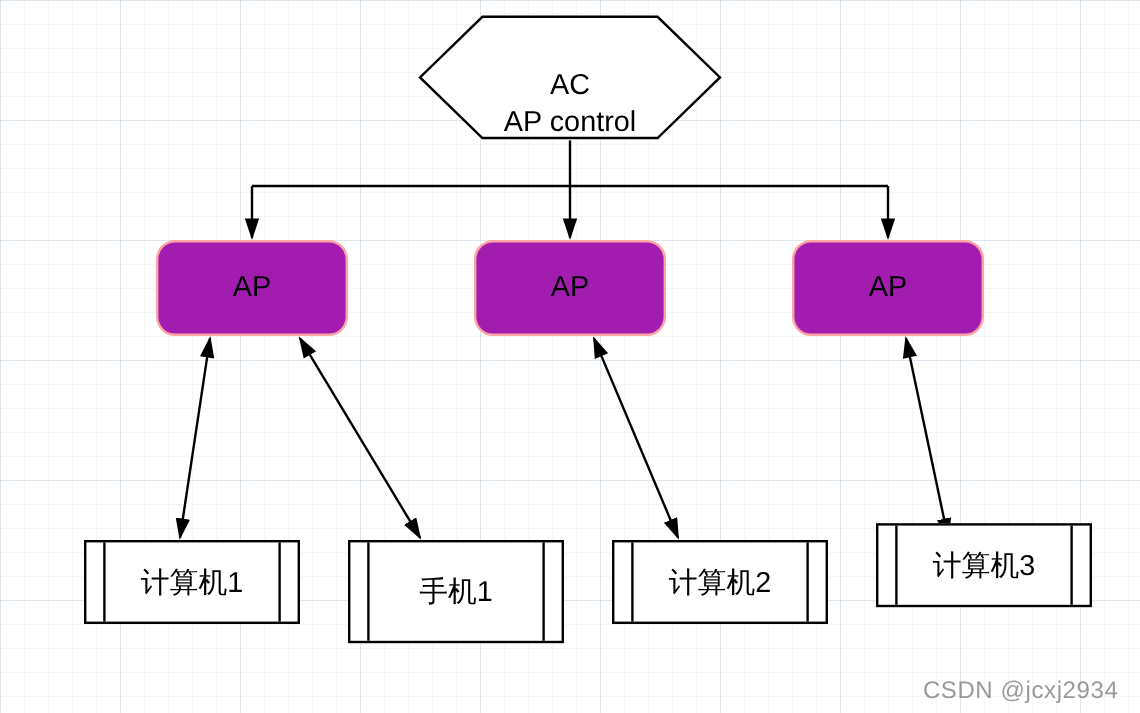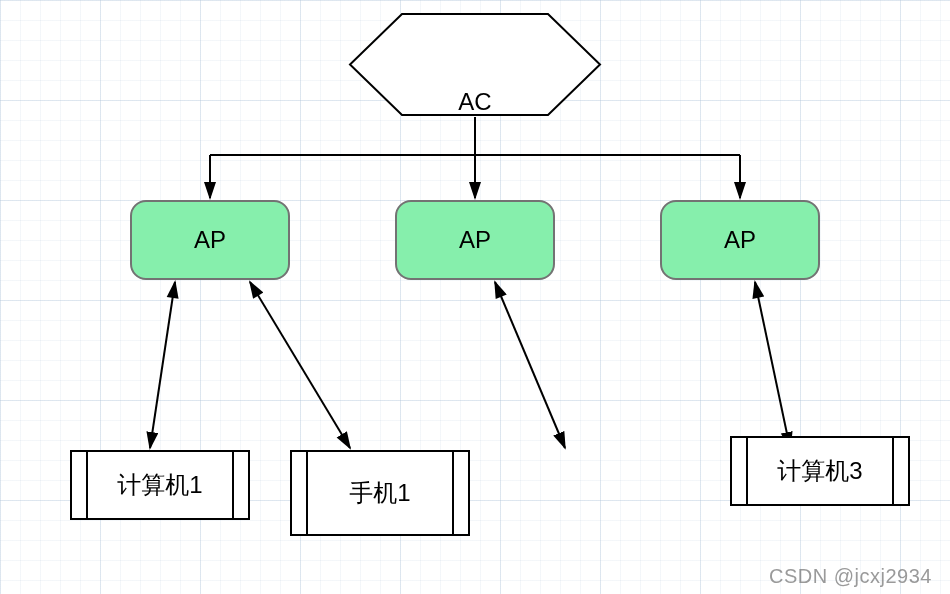--- a/index.html
+++ b/index.html
@@ -24,22 +24,22 @@
       background-image:
         linear-gradient(to right, rgba(180,200,220,0.35) 1px, transparent 1px),
         linear-gradient(to bottom, rgba(180,200,220,0.35) 1px, transparent 1px),
         linear-gradient(to right, rgba(180,200,220,0.15) 1px, transparent 1px),
         linear-gradient(to bottom, rgba(180,200,220,0.15) 1px, transparent 1px);
       background-size: 100px 100px, 100px 100px, 20px 20px, 20px 20px;
       background-position: 0 0, 0 0, 0 0, 0 0;
     }
     .node {
       position: absolute;
-      background: #86efac;
-      border: 2px solid #737373;
+      background: #a21caf;
+      border: 2px solid #fca5a5;
       display: flex;
       flex-direction: column;
       align-items: center;
       justify-content: center;
       font-size: 24px;
       line-height: 1.3;
     }
     .hexagon {
       border: none;
       background: transparent;
@@ -127,20 +127,21 @@
 
     <line x1="755" y1="282" x2="790" y2="448" stroke="#000" stroke-width="2" marker-start="url(#arrow-start)" marker-end="url(#arrow)"></line>
   </svg>
 
   <div class="node hexagon" style="left:348px; top:12px; width:254px; height:105px;justify-content:flex-end;">
     <svg viewBox="0 0 254 105" preserveAspectRatio="none">
       <polygon points="54,2 200,2 252,52.5 200,103 54,103 2,52.5" fill="#fff" stroke="#000" stroke-width="2"></polygon>
     </svg>
     <div class="hex-text">
       <div>AC</div>
+      <div>AP control</div>
     </div>
   </div>
 
   <div class="node rounded-box" style="left:130px; top:200px; width:160px; height:80px;">
     <span>AP</span>
   </div>
   <div class="node rounded-box" style="left:395px; top:200px; width:160px; height:80px;">
     <span>AP</span>
   </div>
   <div class="node rounded-box" style="left:660px; top:200px; width:160px; height:80px;">
@@ -150,20 +151,25 @@
   <div class="device-outer" style="left:70px; top:450px; width:180px; height:70px;">
     <div class="device-inner-left" style="left:14px;"></div>
     <div class="device-inner-right" style="right:14px;"></div>
     <div class="device-label">计算机1</div>
   </div>
   <div class="device-outer" style="left:290px; top:450px; width:180px; height:86px;">
     <div class="device-inner-left" style="left:14px;"></div>
     <div class="device-inner-right" style="right:14px;"></div>
     <div class="device-label">手机1</div>
   </div>
+  <div class="device-outer" style="left:510px; top:450px; width:180px; height:70px;">
+    <div class="device-inner-left" style="left:14px;"></div>
+    <div class="device-inner-right" style="right:14px;"></div>
+    <div class="device-label">计算机2</div>
+  </div>
   <div class="device-outer" style="left:730px; top:436px; width:180px; height:70px;">
     <div class="device-inner-left" style="left:14px;"></div>
     <div class="device-inner-right" style="right:14px;"></div>
     <div class="device-label">计算机3</div>
   </div>
 
   <div class="watermark">CSDN @jcxj2934</div>
 </div>
 
 </body></html>

